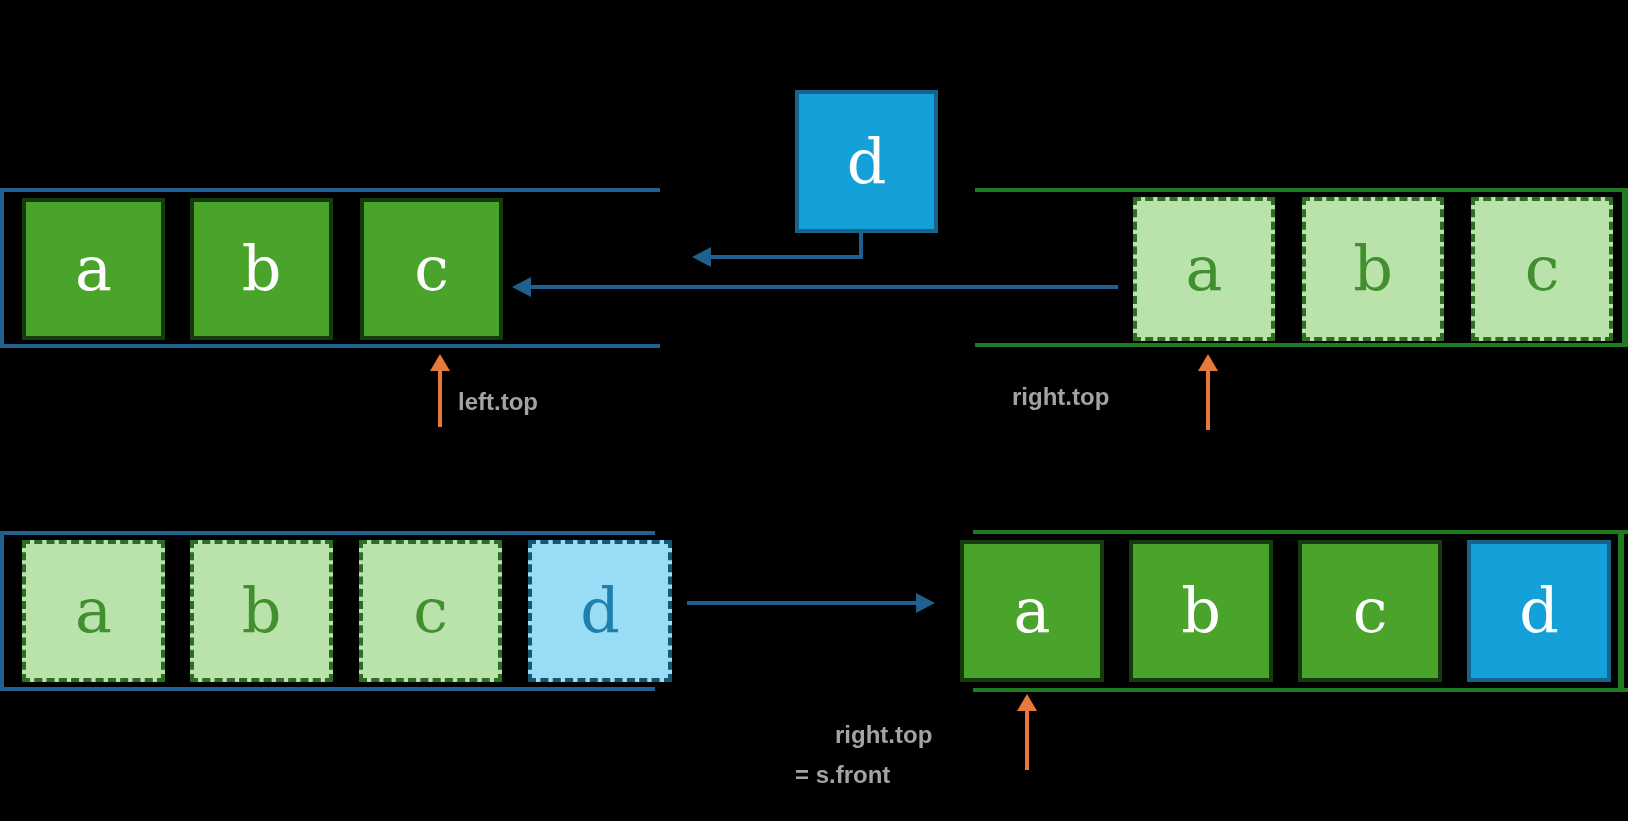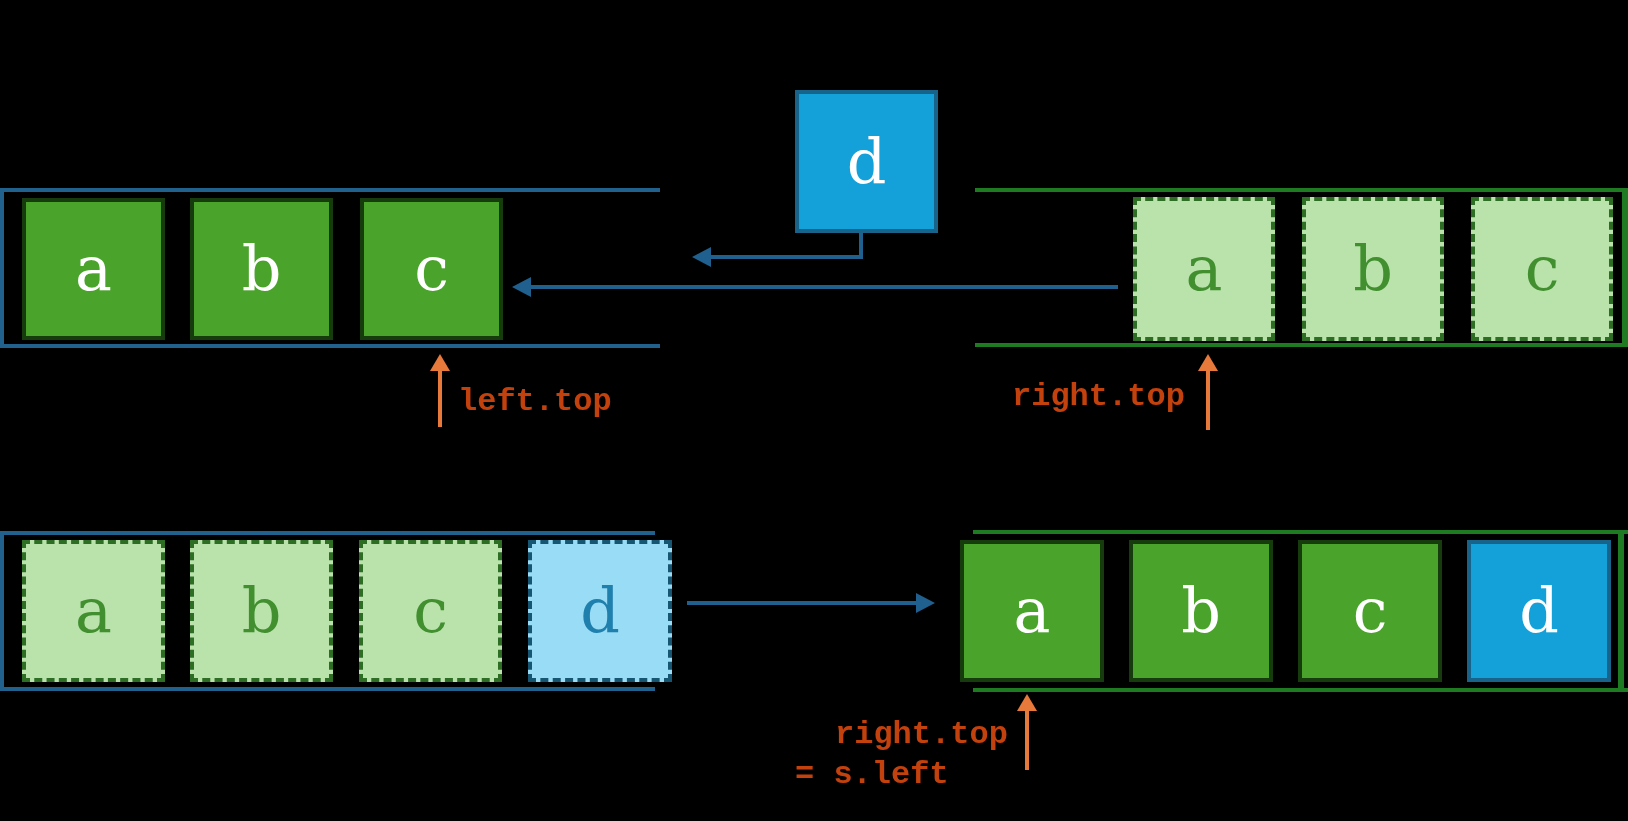--- a/index.html
+++ b/index.html
@@ -21,22 +21,22 @@
   .arrow-line-blue{background:#1f608e;position:absolute;}
   .arrow-line-orange{background:#e7793b;position:absolute;}
   .tri{position:absolute;width:0;height:0;}
   .tri-left-blue{border-top:10px solid transparent;border-bottom:10px solid transparent;
                  border-right:19px solid #1f608e;}
   .tri-right-blue{border-top:10px solid transparent;border-bottom:10px solid transparent;
                   border-left:19px solid #1f608e;}
   .tri-up-orange{border-left:10px solid transparent;border-right:10px solid transparent;
                  border-bottom:17px solid #e7793b;}
   
-  .olabel{position:absolute;color:#c2410c;font-family:Liberation Mono, monospace;
-          font-weight:bold;font-size:32px;line-height:38px;white-space:pre;}
+  .olabel{position:absolute;color:#a3a3a3;font-family:Liberation Sans, sans-serif;
+          font-weight:bold;font-size:24px;line-height:38px;white-space:pre;}
 </style>
 </head>
 <body>
 
 <div id="stage">
 
   <div class="hline rail-blue" style="left:0;top:188px;width:660px;height:4px;"></div>
   <div class="hline rail-blue" style="left:0;top:344px;width:660px;height:4px;"></div>
   <div class="vline rail-blue" style="left:0;top:188px;width:4px;height:160px;"></div>
 
@@ -116,15 +116,15 @@
   <div class="box solid-green" style="left:1298px;top:540px;width:144px;">
     <span>c</span>
   </div>
   <div class="box solid-blue" style="left:1467px;top:540px;width:144px;">
     <span>d</span>
   </div>
 
   <div class="tri tri-up-orange" style="left:1017px;top:694px;"></div>
   <div class="vline arrow-line-orange" style="left:1025px;top:710px;width:4px;height:60px;"></div>
   <div class="olabel" style="left:835px;top:716px;">right.top</div>
-  <div class="olabel" style="left:795px;top:756px;">= s.left</div>
+  <div class="olabel" style="left:795px;top:756px;">= s.front</div>
 
 </div>
 
 </body></html>

